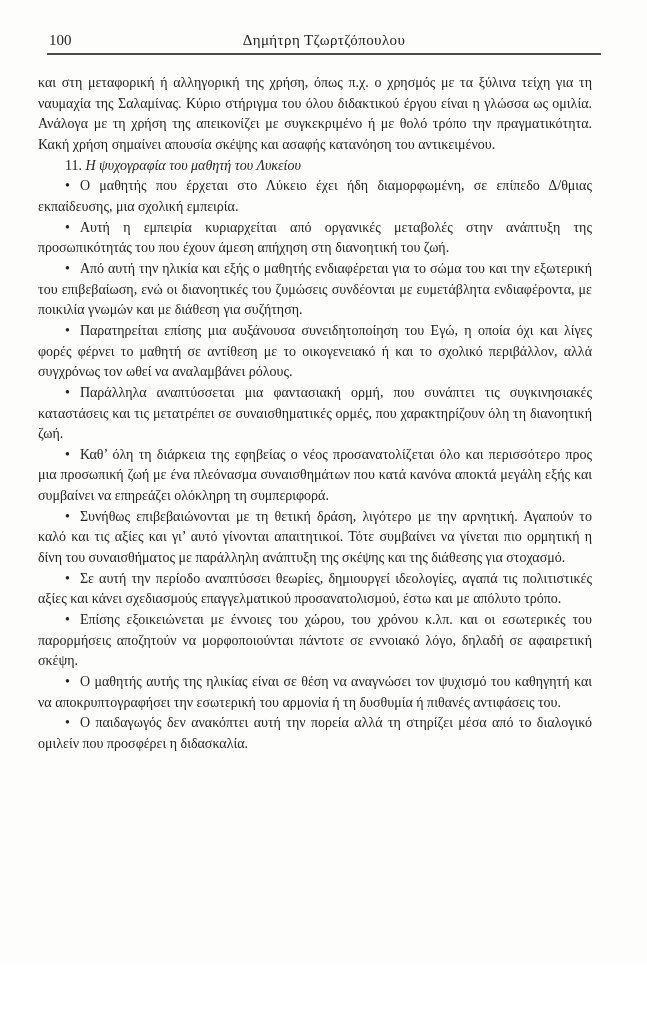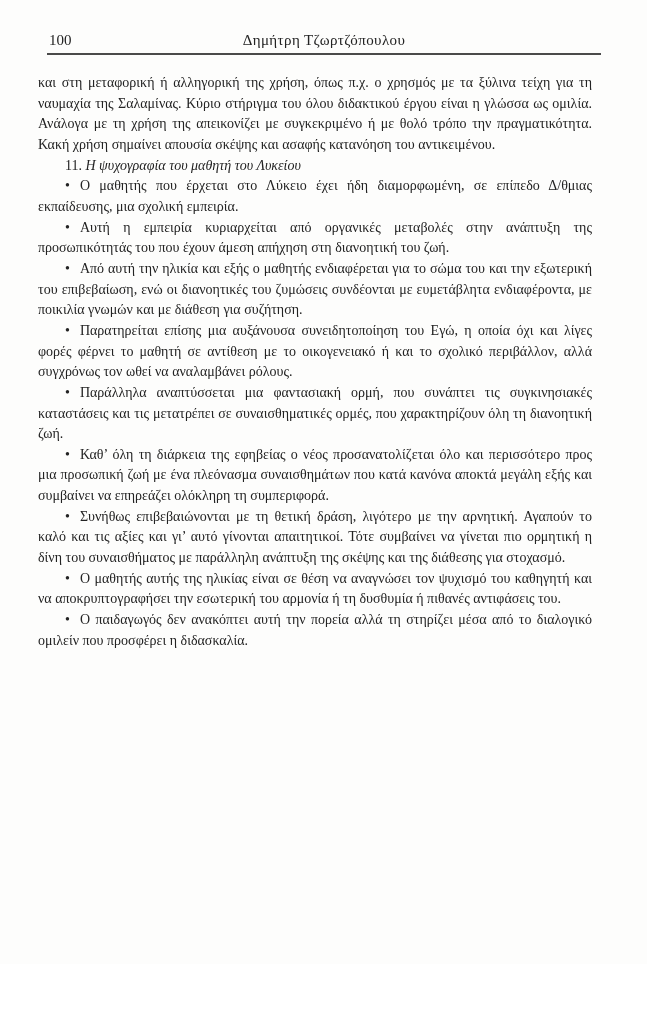--- a/index.html
+++ b/index.html
@@ -89,16 +89,18 @@
   <main class="body-text" id="content">
       <p class="body-par">και στη μεταφορική ή αλληγορική της χρήση, όπως π.χ. ο χρησμός με τα ξύλινα τείχη για τη ναυμαχία της Σαλαμίνας. Κύριο στήριγμα του όλου διδακτικού έργου είναι η γλώσσα ως ομιλία. Ανάλογα με τη χρήση της απεικονίζει με συγκεκριμένο ή με θολό τρόπο την πραγματικότητα. Κακή χρήση σημαίνει απουσία σκέψης και ασαφής κατανόηση του αντικειμένου.</p>
       <p class="heading"><span class="heading-num">11.</span> <span class="heading-text">Η ψυχογραφία του μαθητή του Λυκείου</span></p>
       <p class="bullet"><span class="bullet-glyph">•</span><span class="par-text">Ο μαθητής που έρχεται στο Λύκειο έχει ήδη διαμορφωμένη, σε επίπεδο Δ/θμιας εκπαίδευσης, μια σχολική εμπειρία.</span></p>
       <p class="bullet"><span class="bullet-glyph">•</span><span class="par-text">Αυτή η εμπειρία κυριαρχείται από οργανικές μεταβολές στην ανάπτυξη της προσωπικότητάς του που έχουν άμεση απήχηση στη διανοητική του ζωή.</span></p>
       <p class="bullet"><span class="bullet-glyph">•</span><span class="par-text">Από αυτή την ηλικία και εξής ο μαθητής ενδιαφέρεται για το σώμα του και την εξωτερική του επιβεβαίωση, ενώ οι διανοητικές του ζυμώσεις συνδέονται με ευμετάβλητα ενδιαφέροντα, με ποικιλία γνωμών και με διάθεση για συζήτηση.</span></p>
       <p class="bullet"><span class="bullet-glyph">•</span><span class="par-text">Παρατηρείται επίσης μια αυξάνουσα συνειδητοποίηση του Εγώ, η οποία όχι και λίγες φορές φέρνει το μαθητή σε αντίθεση με το οικογενειακό ή και το σχολικό περιβάλλον, αλλά συγχρόνως τον ωθεί να αναλαμβάνει ρόλους.</span></p>
       <p class="bullet"><span class="bullet-glyph">•</span><span class="par-text">Παράλληλα αναπτύσσεται μια φαντασιακή ορμή, που συνάπτει τις συγκινησιακές καταστάσεις και τις μετατρέπει σε συναισθηματικές ορμές, που χαρακτηρίζουν όλη τη διανοητική ζωή.</span></p>
       <p class="bullet"><span class="bullet-glyph">•</span><span class="par-text">Καθ’ όλη τη διάρκεια της εφηβείας ο νέος προσανατολίζεται όλο και περισσότερο προς μια προσωπική ζωή με ένα πλεόνασμα συναισθημάτων που κατά κανόνα αποκτά μεγάλη εξής και συμβαίνει να επηρεάζει ολόκληρη τη συμπεριφορά.</span></p>
       <p class="bullet"><span class="bullet-glyph">•</span><span class="par-text">Συνήθως επιβεβαιώνονται με τη θετική δράση, λιγότερο με την αρνητική. Αγαπούν το καλό και τις αξίες και γι’ αυτό γίνονται απαιτητικοί. Τότε συμβαίνει να γίνεται πιο ορμητική η δίνη του συναισθήματος με παράλληλη ανάπτυξη της σκέψης και της διάθεσης για στοχασμό.</span></p>
+      <p class="bullet"><span class="bullet-glyph">•</span><span class="par-text">Σε αυτή την περίοδο αναπτύσσει θεωρίες, δημιουργεί ιδεολογίες, αγαπά τις πολιτιστικές αξίες και κάνει σχεδιασμούς επαγγελματικού προσανατολισμού, έστω και με απόλυτο τρόπο.</span></p>
+      <p class="bullet"><span class="bullet-glyph">•</span><span class="par-text">Επίσης εξοικειώνεται με έννοιες του χώρου, του χρόνου κ.λπ. και οι εσωτερικές του παρορμήσεις αποζητούν να μορφοποιούνται πάντοτε σε εννοιακό λόγο, δηλαδή σε αφαιρετική σκέψη.</span></p>
       <p class="bullet"><span class="bullet-glyph">•</span><span class="par-text">Ο μαθητής αυτής της ηλικίας είναι σε θέση να αναγνώσει τον ψυχισμό του καθηγητή και να αποκρυπτογραφήσει την εσωτερική του αρμονία ή τη δυσθυμία ή πιθανές αντιφάσεις του.</span></p>
       <p class="bullet"><span class="bullet-glyph">•</span><span class="par-text">Ο παιδαγωγός δεν ανακόπτει αυτή την πορεία αλλά τη στηρίζει μέσα από το διαλογικό ομιλείν που προσφέρει η διδασκαλία.</span></p>
     </main>
 </div>
 
 </body></html>

